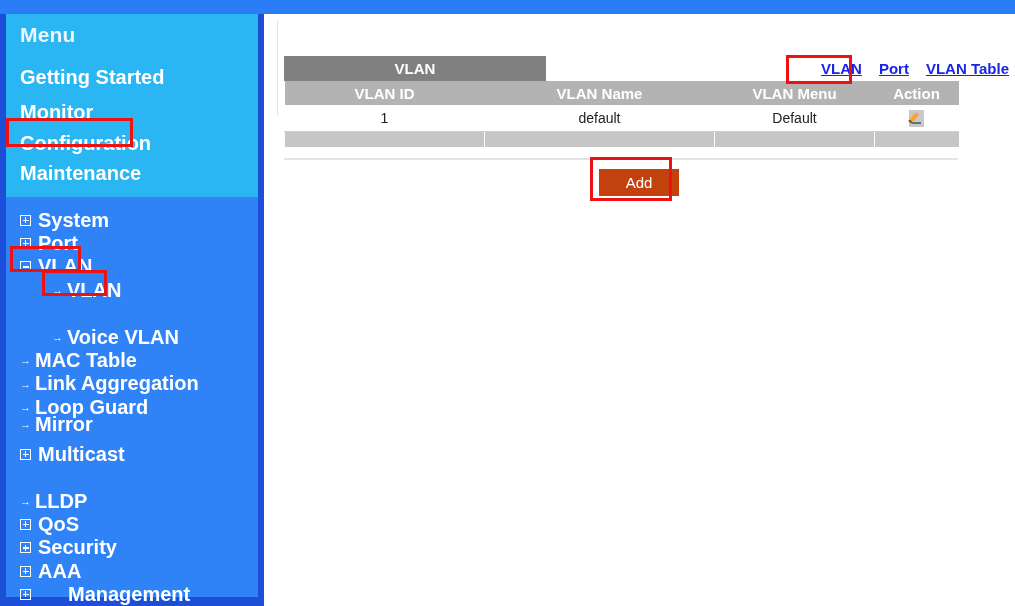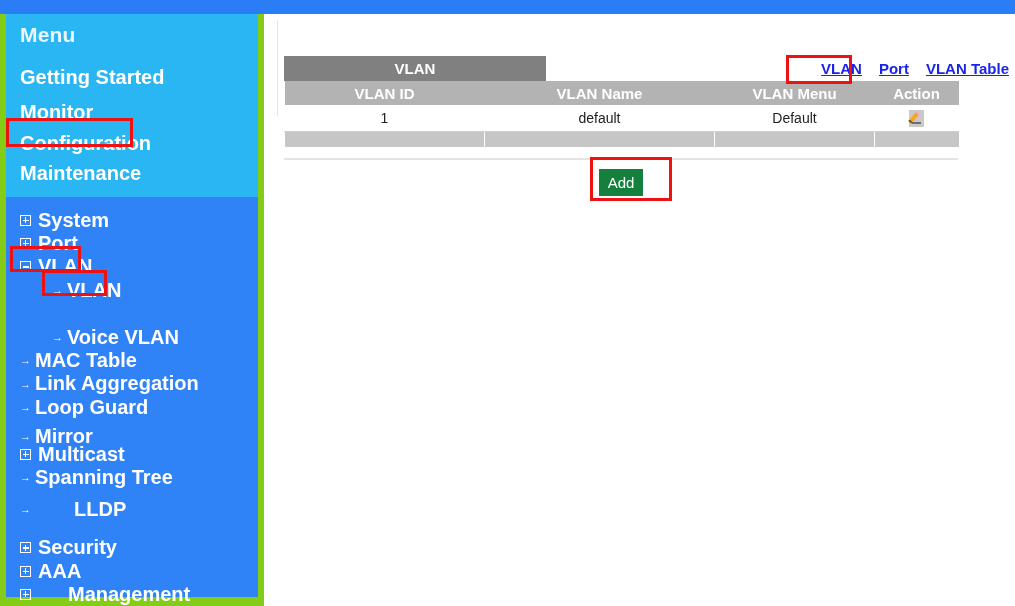--- a/index.html
+++ b/index.html
@@ -22,21 +22,21 @@
     width: 1015px; height: 14px;
     background: #2a7df4;
   }
 
   
   #sidebar {
     position: absolute;
     left: 0; top: 14px;
     width: 264px;
     height: 592px;
-    background: #84cc16;
+    background: #1d4ed8;
     box-sizing: border-box;
   }
   #menu-panel {
     position: absolute;
     left: 6px; top: 0px;
     width: 252px;
     height: 183px;
     background: #29b6f2;
   }
   #menu-title {
@@ -247,22 +247,22 @@
     position: absolute;
     left: 6px; top: 144px;
     width: 674px; height: 2px;
     background: #e4e4e4;
   }
 
   
   #add-button {
     position: absolute;
     left: 321px; top: 155px;
-    width: 44px; height: 27px;
-    background: #15803d;
+    width: 80px; height: 27px;
+    background: #c2410c;
     color: #ffffff;
     font-size: 15px;
     border: none;
     cursor: pointer;
     font-family: "Liberation Sans", sans-serif;
   }
 </style>
 </head>
 <body>
 
@@ -305,35 +305,35 @@
         <span class="tree-label">MAC Table</span>
       </div>
       <div class="tree-item" style="top: 174.8px; padding-left: 14px;">
         <span class="bullet"></span>
         <span class="tree-label">Link Aggregation</span>
       </div>
       <div class="tree-item" style="top: 198.2px; padding-left: 14px;">
         <span class="bullet"></span>
         <span class="tree-label">Loop Guard</span>
       </div>
-      <div class="tree-item" style="top: 227px; padding-left: 14px;">
+      <div class="tree-item" style="top: 215px; padding-left: 14px;">
         <span class="bullet"></span>
         <span class="tree-label">Mirror</span>
       </div>
       <div class="tree-item" style="top: 245px; padding-left: 14px;">
         <span class="expander plus"></span>
         <span class="tree-label">Multicast</span>
       </div>
-      <div class="tree-item" style="top: 268.4px; padding-left: 14px;">
-        <span class="bullet"></span>
-        <span class="tree-label">Spanning Tree</span>
-      </div>
-      <div class="tree-item" style="top: 300px; padding-left: 14px; gap: 39px;">
+      <div class="tree-item" style="top: 292px; padding-left: 14px;">
         <span class="bullet"></span>
         <span class="tree-label">LLDP</span>
+      </div>
+      <div class="tree-item" style="top: 315.2px; padding-left: 14px;">
+        <span class="expander plus"></span>
+        <span class="tree-label">QoS</span>
       </div>
       <div class="tree-item" style="top: 338.6px; padding-left: 14px;">
         <span class="expander plus"></span>
         <span class="tree-label">Security</span>
       </div>
       <div class="tree-item" style="top: 362px; padding-left: 14px;">
         <span class="expander plus"></span>
         <span class="tree-label">AAA</span>
       </div>
       <div class="tree-item" style="top: 385.4px; padding-left: 14px; gap: 30px;">

